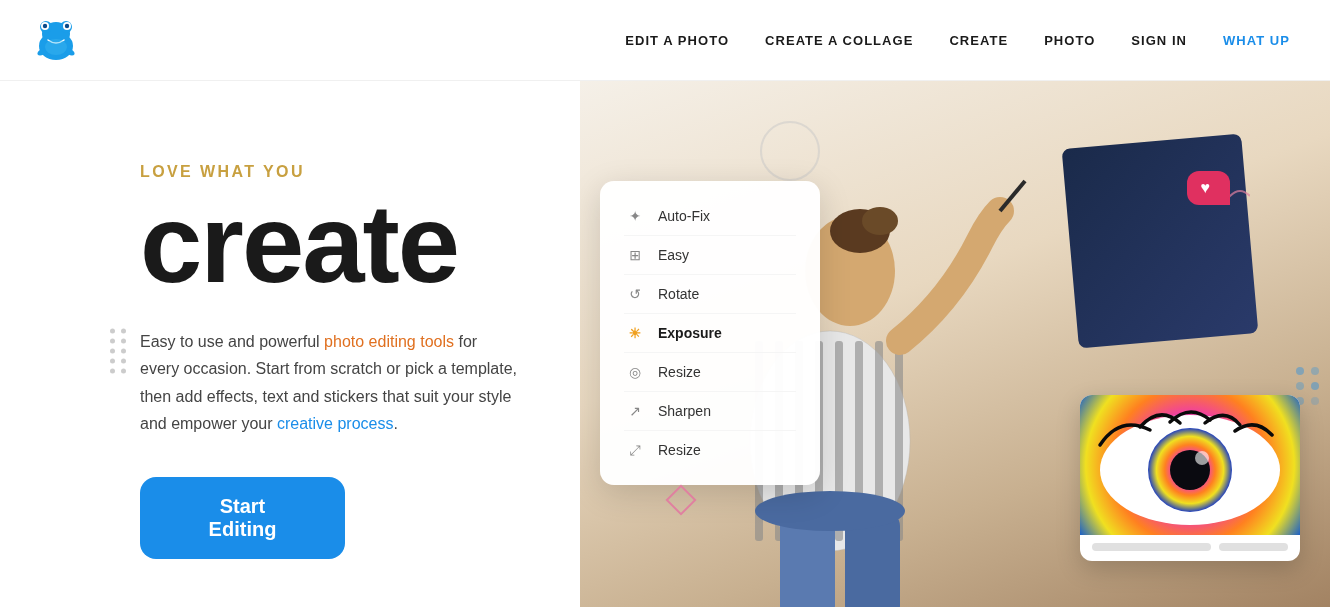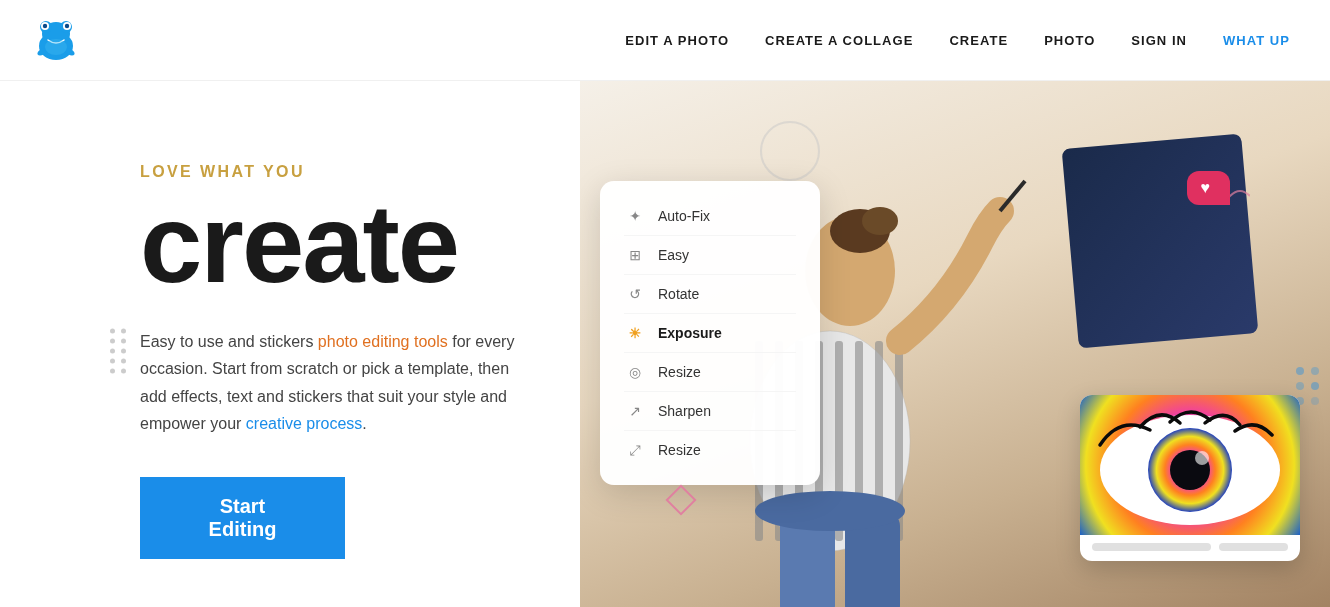--- a/index.html
+++ b/index.html
@@ -93,21 +93,21 @@
     }
     .hero-desc .highlight-orange { color: #e07020; }
     .hero-desc .highlight-blue { color: #1a8de9; }
     .btn-start {
       display: inline-block;
       background: #1a8de9;
       color: #fff;
       font-size: 20px;
       font-weight: 700;
       padding: 18px 50px;
-      border-radius: 0;
+      border-radius: 16px;
       border: none;
       cursor: pointer;
       text-align: center;
       width: 205px;
     }
 
     
     .dots-left {
       position: absolute;
       left: 110px;
@@ -340,21 +340,21 @@
           <span></span>
         <span></span>
           <span></span>
       </div>
     </div>
 
     <p class="tagline-top">LOVE WHAT YOU</p>
     <h1 class="hero-title">create</h1>
 
     <p class="hero-desc">
-      <span>Easy to use and stickers </span><span class="highlight-orange">photo editing tools</span><span> for every occasion. Start from scratch or pick a template, then add effects, text and stickers that suit your style and empower your </span><span class="highlight-blue">creative process</span><span>.</span>
+      <span>Easy to use and powerful </span><span class="highlight-orange">photo editing tools</span><span> for every occasion. Start from scratch or pick a template, then add effects, text and stickers that suit your style and empower your </span><span class="highlight-blue">creative process</span><span>.</span>
     </p>
 
     <button class="btn-start">Start Editing</button>
   </div>
 
   <div class="hero-right">
 
     <div class="scene-bg"></div>
 
     <div class="circle-outline-top"></div>

